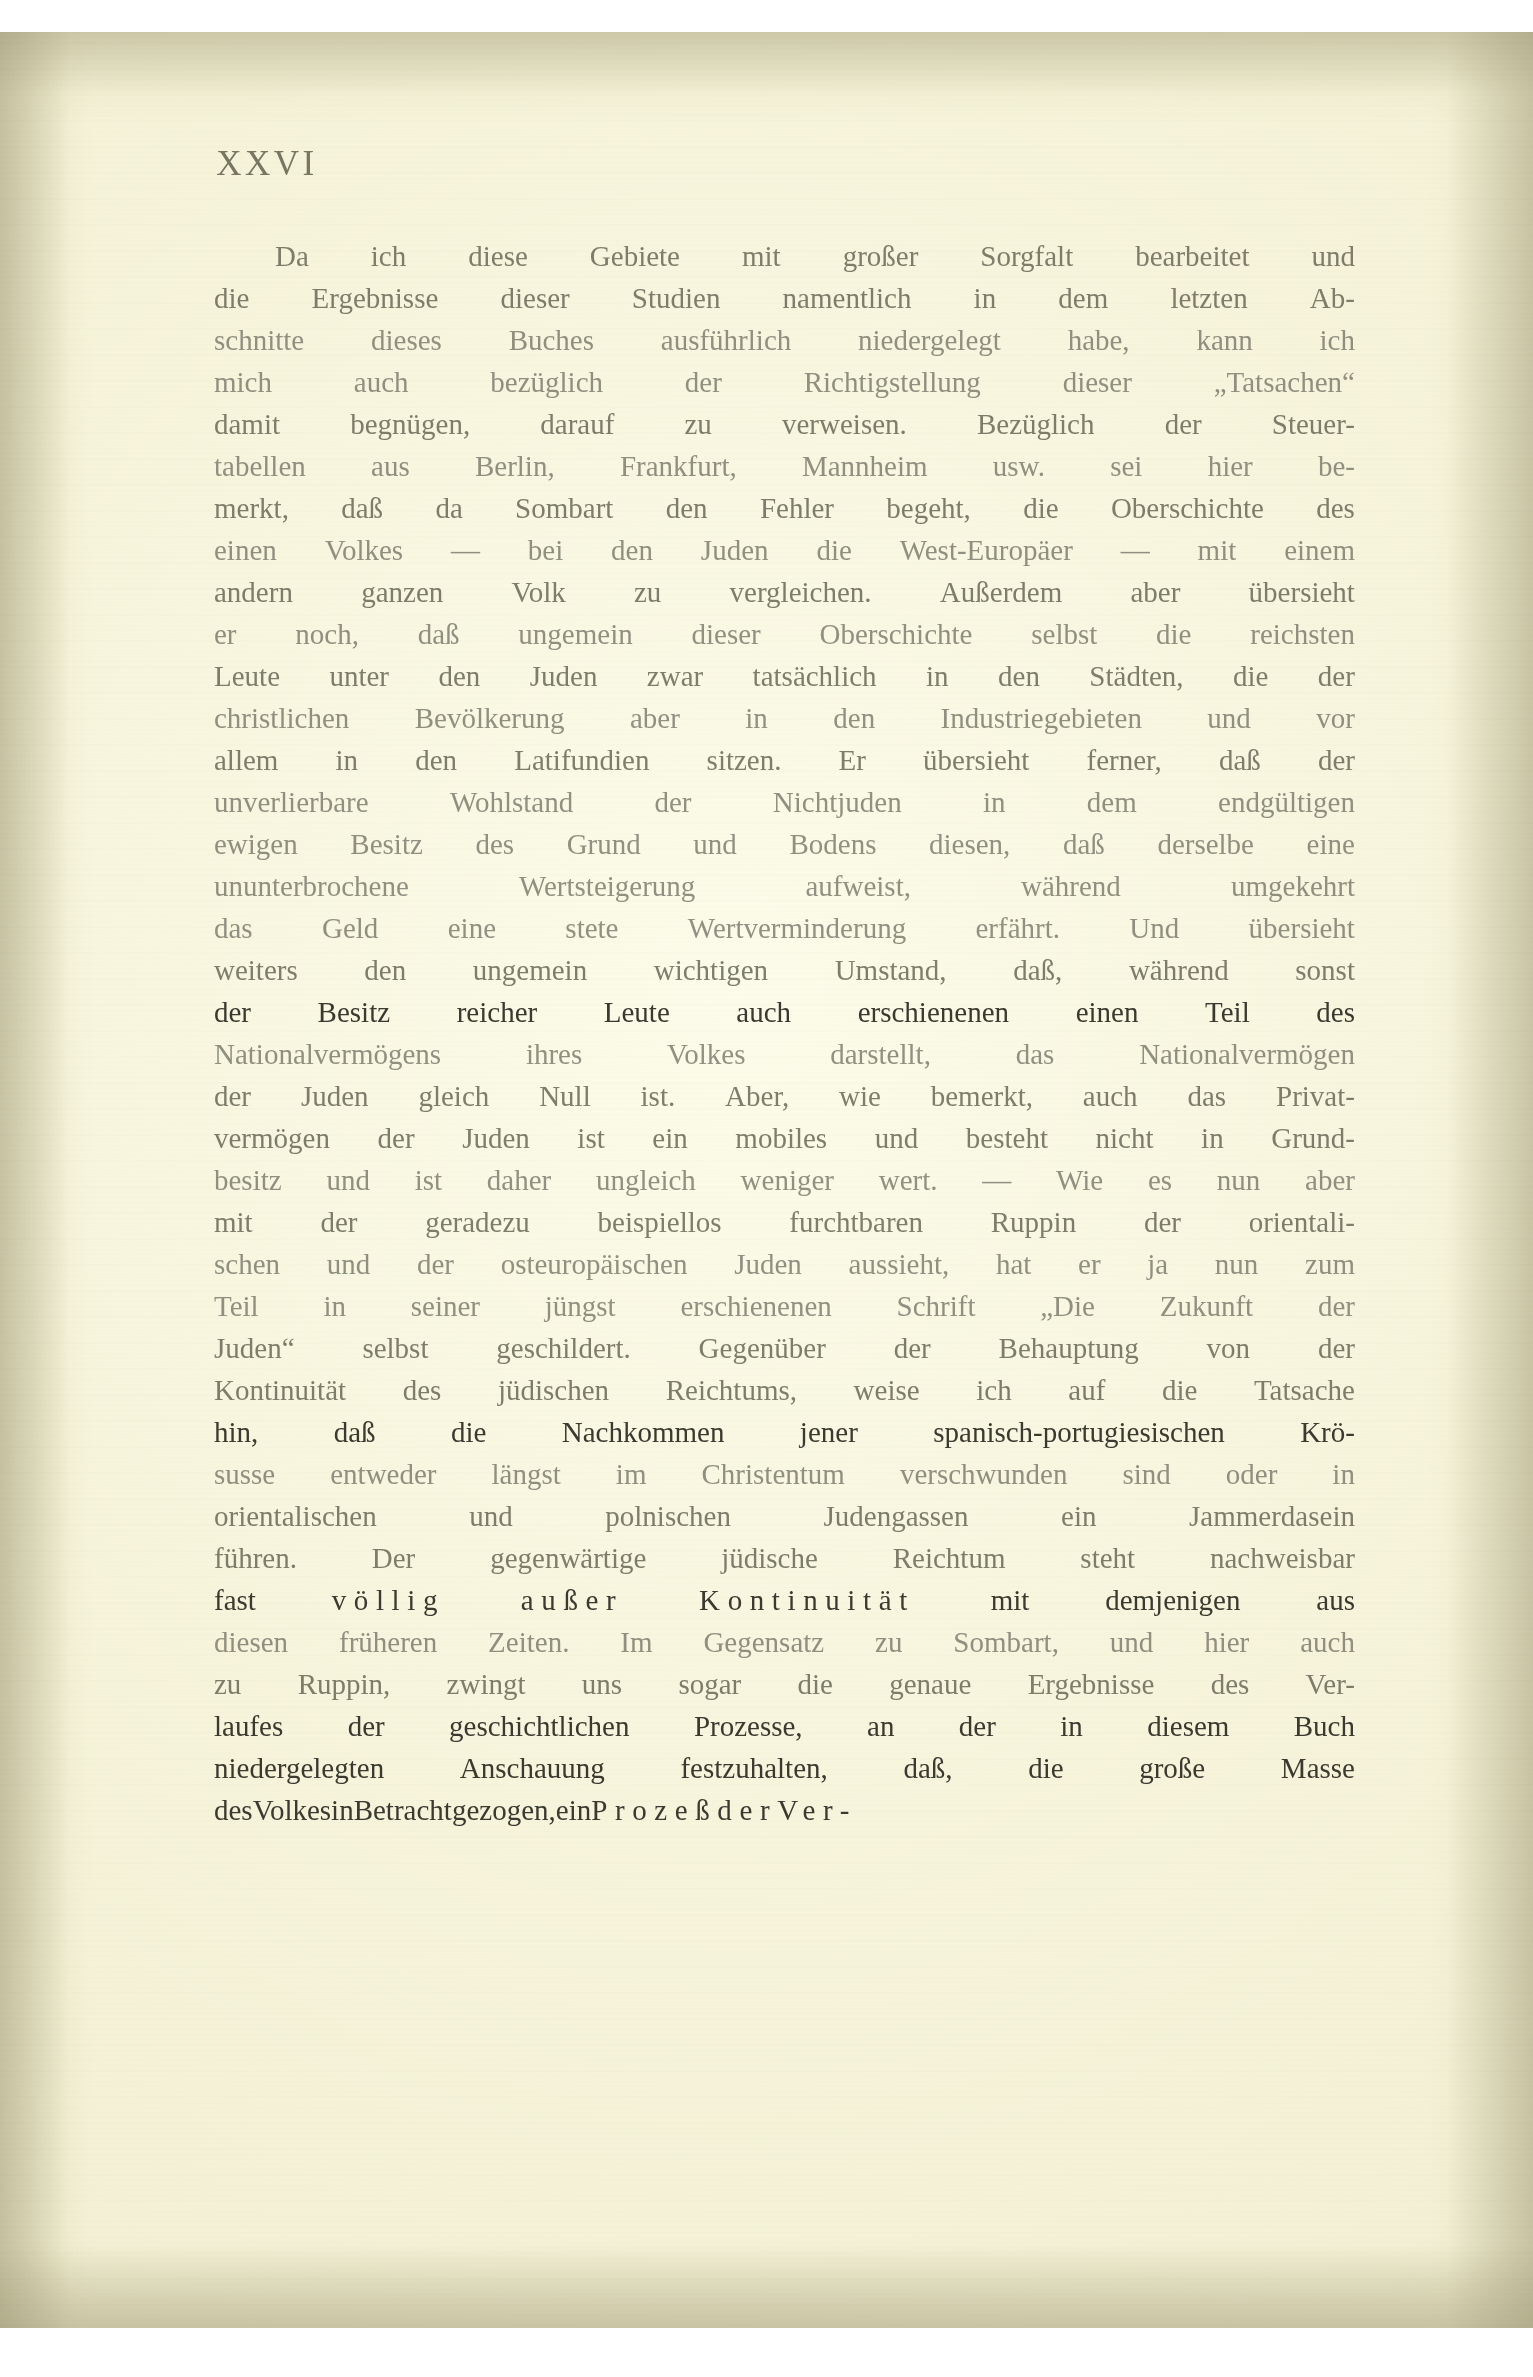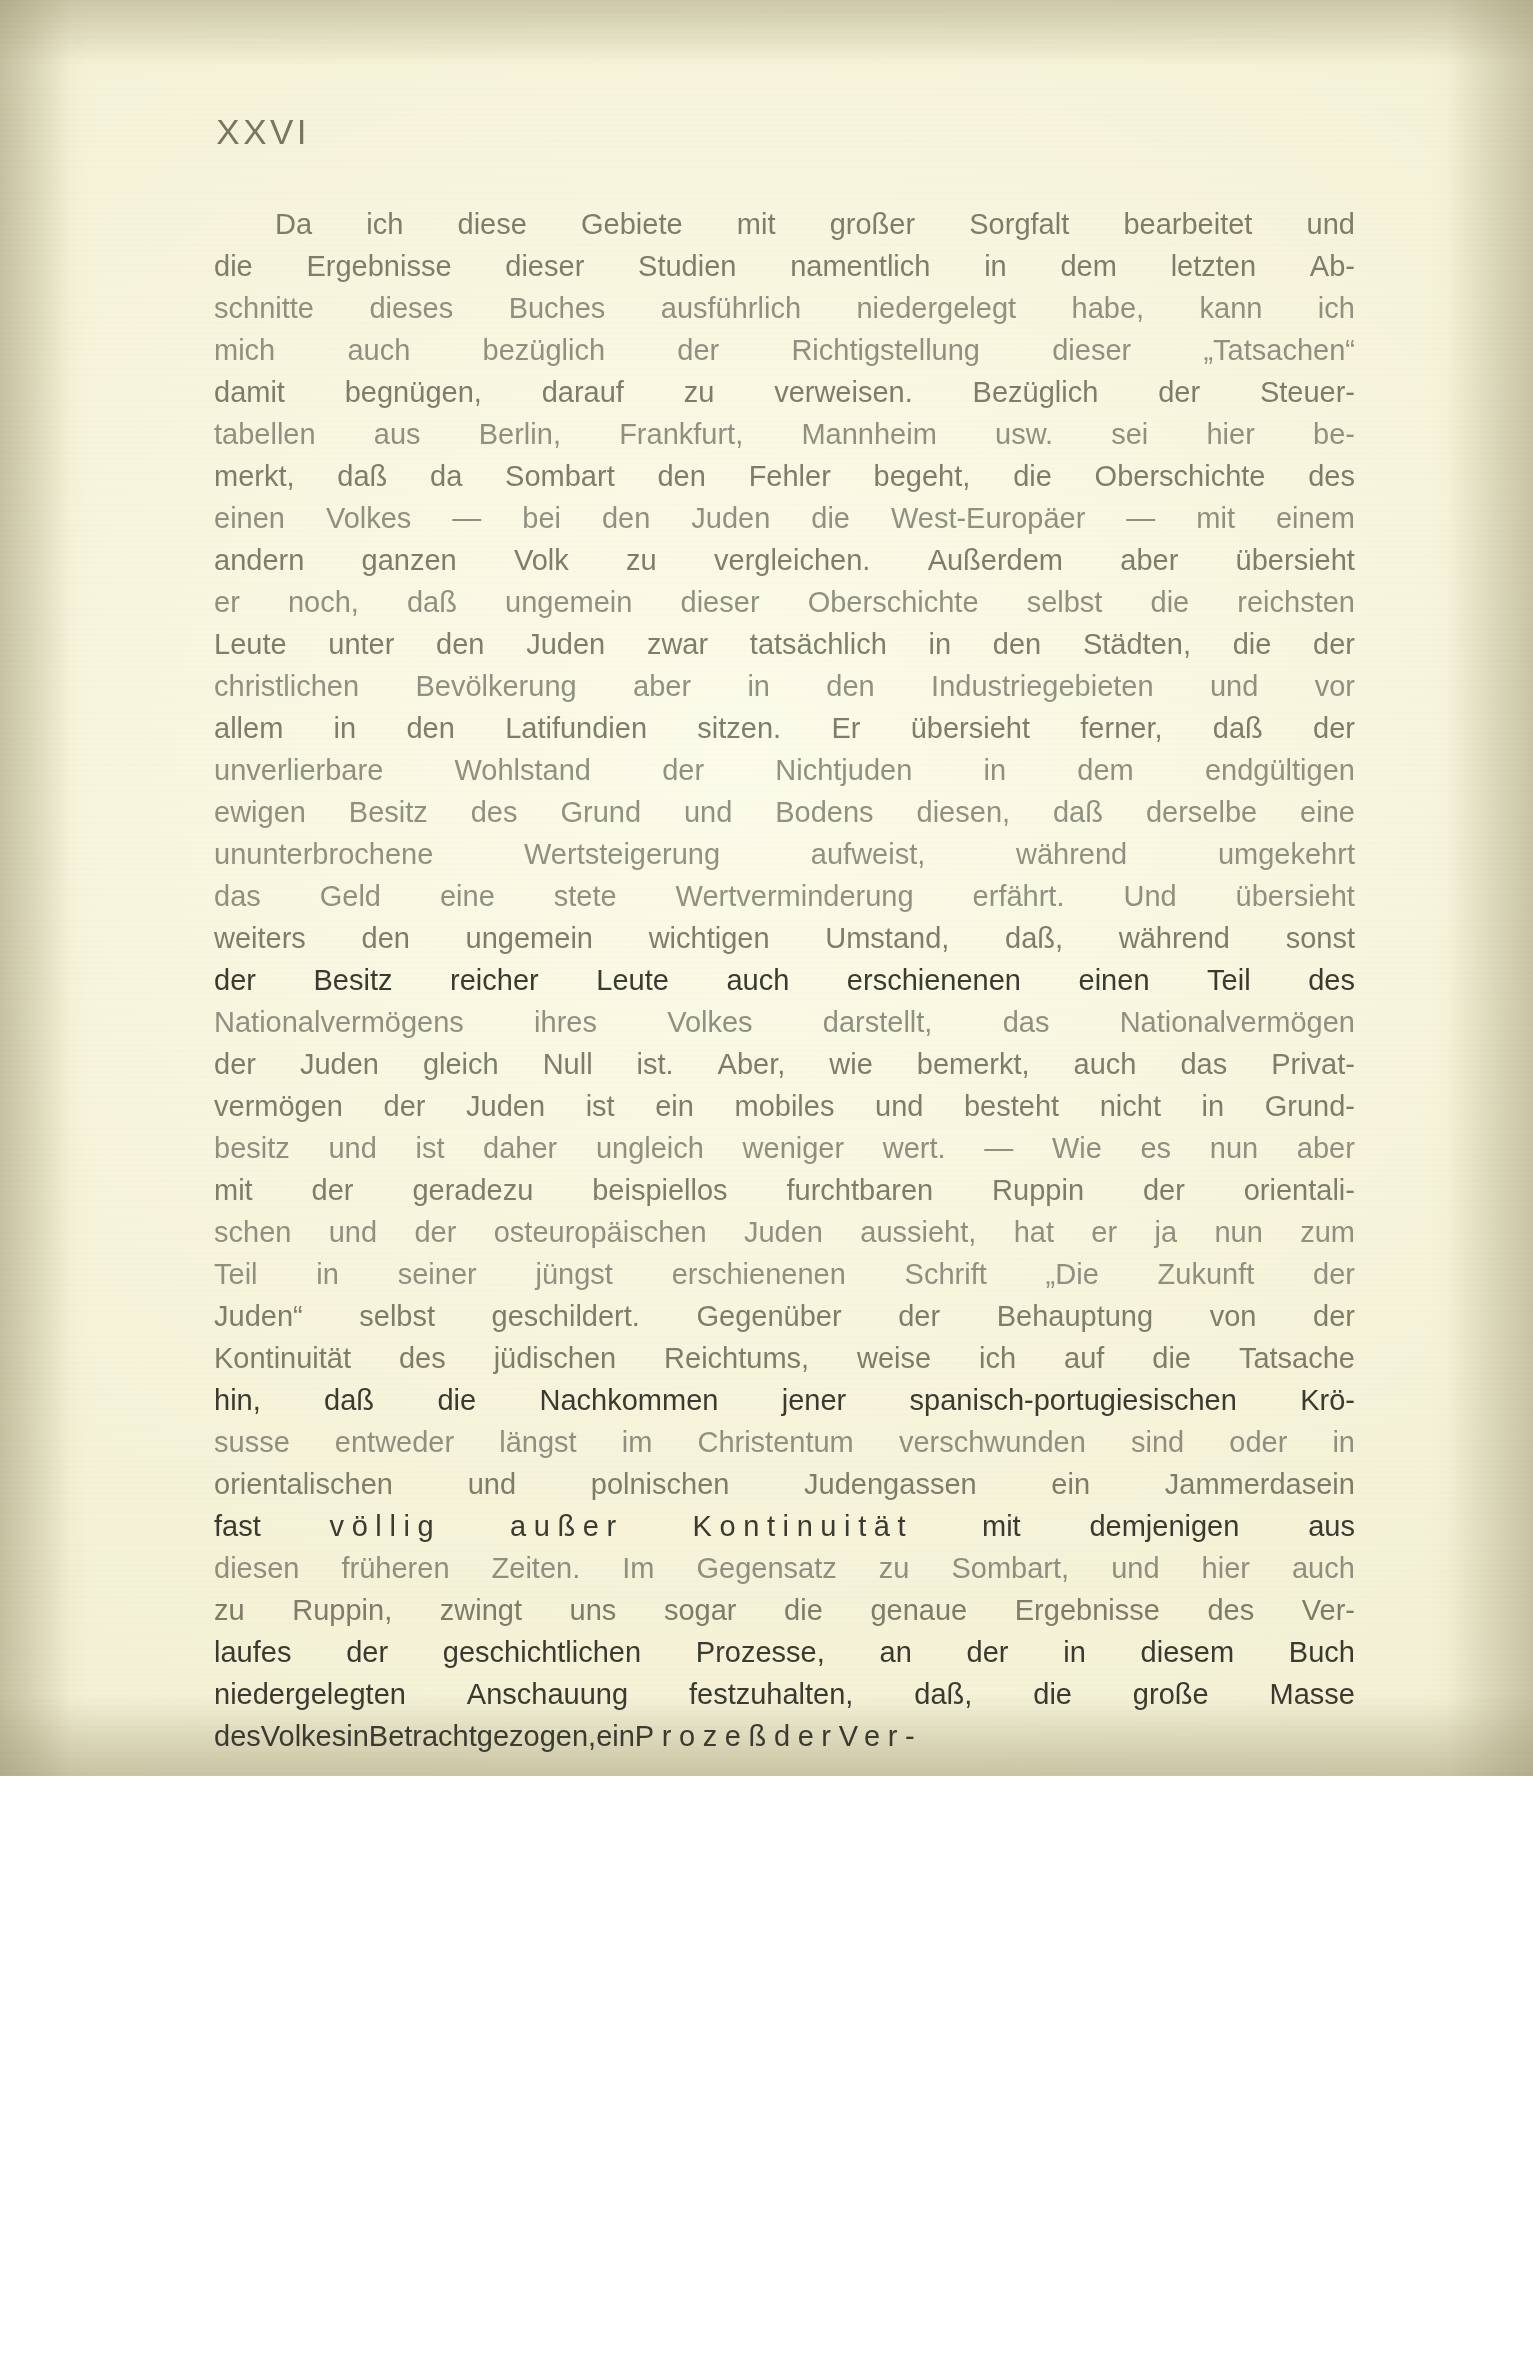--- a/index.html
+++ b/index.html
@@ -5,29 +5,30 @@
 <style>
   html, body {
     margin: 0;
     padding: 0;
     background: #ffffff;
   }
 
   .page {
     position: relative;
     width: 1534px;
-    height: 1776px;
+    height: 2296px;
     background: #f4f2d9;
     
     background-image:
       radial-gradient(ellipse 120% 90% at 48% 42%, rgba(255,255,240,0.75) 0%, rgba(250,247,219,0.25) 45%, rgba(231,226,190,0.35) 100%),
       linear-gradient(to right, rgba(212,206,168,0.55) 0%, rgba(244,242,217,0.0) 6%, rgba(244,242,217,0.0) 93%, rgba(214,208,172,0.5) 100%),
       linear-gradient(to bottom, rgba(210,204,166,0.45) 0%, rgba(244,242,217,0.0) 4%, rgba(244,242,217,0.0) 96%, rgba(212,206,168,0.5) 100%);
     overflow: hidden;
-    font-family: Liberation Sans, sans-serif;
+    font-family: Liberation Serif, serif;
+    margin-top: 32px;
     -webkit-font-smoothing: antialiased;
   }
 
   
   .scan-banding {
     position: absolute;
     inset: 0;
     pointer-events: none;
     background: repeating-linear-gradient(
       to bottom,
@@ -458,20 +459,29 @@
           <span class="w">in</span>
         </div>
         <div class="ln fade-2">
           <span class="w">orientalischen</span>
           <span class="w">und</span>
           <span class="w">polnischen</span>
           <span class="w">Judengassen</span>
           <span class="w">ein</span>
           <span class="w">Jammerdasein</span>
         </div>
+        <div class="ln fade-2">
+          <span class="w">führen.</span>
+          <span class="w">Der</span>
+          <span class="w">gegenwärtige</span>
+          <span class="w">jüdische</span>
+          <span class="w">Reichtum</span>
+          <span class="w">steht</span>
+          <span class="w">nachweisbar</span>
+        </div>
         <div class="ln ink-dark">
           <span class="w">fast</span>
           <span class="w sp">völlig</span>
           <span class="w sp">außer</span>
           <span class="w sp">Kontinuität</span>
           <span class="w">mit</span>
           <span class="w">demjenigen</span>
           <span class="w">aus</span>
         </div>
         <div class="ln fade-3">

